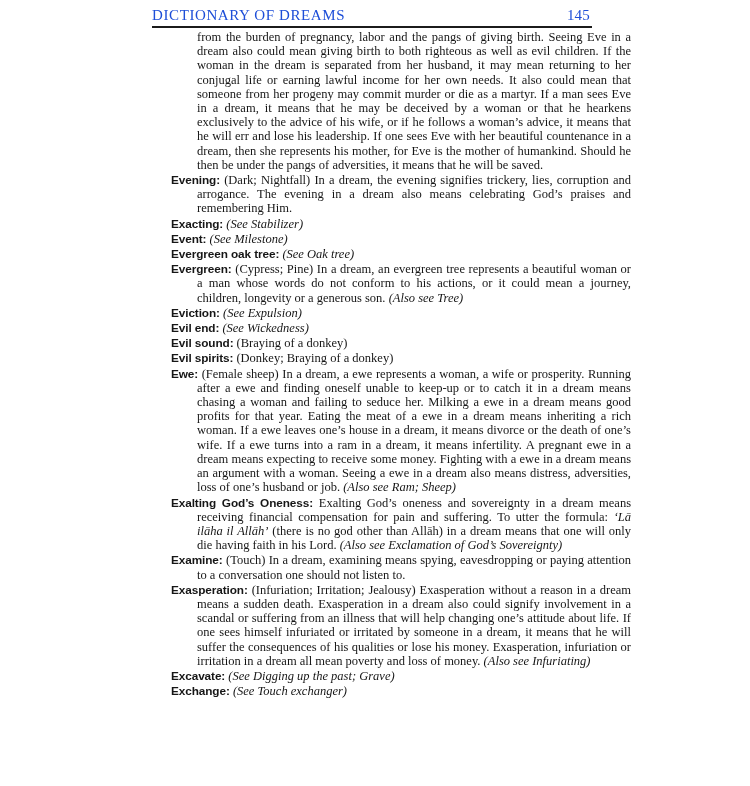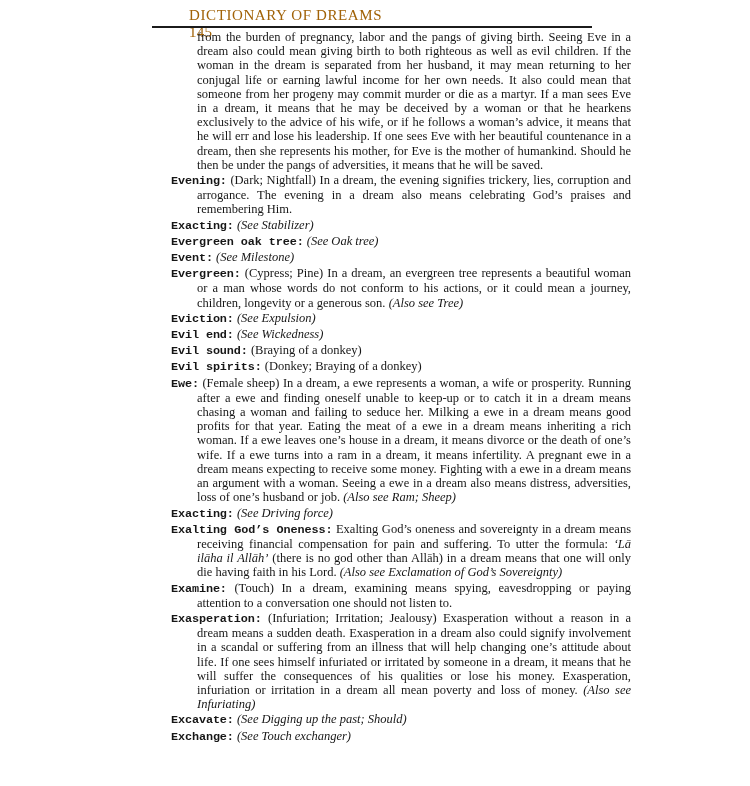--- a/index.html
+++ b/index.html
@@ -19,22 +19,21 @@
     position: absolute;
     left: 152px;
     top: 7px;
     width: 438px;
     display: flex;
     justify-content: space-between;
     align-items: baseline;
     font-family: "Liberation Serif", serif;
     font-size: 15px;
     letter-spacing: 0.6px;
-    color: #a16207;
-    flex-direction: column;
+    color: #1d4ed8;
   }
   .running-header .pageno {
     letter-spacing: 0.2px;
     margin-left: 37px;
   }
   .header-rule {
     position: absolute;
     left: 152px;
     top: 26px;
     width: 440px;
@@ -56,21 +55,21 @@
   .cont-para {
     margin: 0 0 1px 0;
     padding-left: 26px;
   }
   .entry {
     margin: 0 0 1px 0;
     padding-left: 26px;
     text-indent: -26px;
   }
   .term {
-    font-family: Liberation Mono, monospace;
+    font-family: Liberation Sans, sans-serif;
     font-weight: bold;
     font-size: 11.8px;
     letter-spacing: -0.1px;
   }
   .entry i {
     font-family: Liberation Serif, serif;
   }
 </style>
 </head>
 <body>
@@ -79,29 +78,28 @@
   <div class="running-header">
     <span class="title">DICTIONARY OF DREAMS</span>
     <span class="pageno">145</span>
   </div>
   <div class="header-rule"></div>
   <div class="page-body">
     <p class="cont-para">from the burden of pregnancy, labor and the pangs of giving birth. Seeing Eve in a dream also could mean giving birth to both righteous as well as evil children. If the woman in the dream is separated from her husband, it may mean returning to her conjugal life or earning lawful income for her own needs. It also could mean that someone from her progeny may commit murder or die as a martyr. If a man sees Eve in a dream, it means that he may be deceived by a woman or that he hearkens exclusively to the advice of his wife, or if he follows a woman’s advice, it means that he will err and lose his leadership. If one sees Eve with her beautiful countenance in a dream, then she represents his mother, for Eve is the mother of humankind. Should he then be under the pangs of adversities, it means that he will be saved.</p>
     <div id="entries">
         <p class="entry"><span class="term">Evening:</span> <span>(Dark; Nightfall) In a dream, the evening signifies trickery, lies, corruption and arrogance. The evening in a dream also means celebrating God’s praises and remembering Him.</span></p>
         <p class="entry"><span class="term">Exacting:</span> <i>(See Stabilizer)</i></p>
+        <p class="entry"><span class="term">Event:</span> <i>(See Milestone)</i></p>
         <p class="entry"><span class="term">Evergreen oak tree:</span> <i>(See Oak tree)</i></p>
-        <p class="entry"><span class="term">Event:</span> <i>(See Milestone)</i></p>
         <p class="entry"><span class="term">Evergreen:</span> <span>(Cypress; Pine) In a dream, an evergreen tree represents a beautiful woman or a man whose words do not conform to his actions, or it could mean a journey, children, longevity or a generous son. </span><i>(Also see Tree)</i></p>
         <p class="entry"><span class="term">Eviction:</span> <i>(See Expulsion)</i></p>
         <p class="entry"><span class="term">Evil end:</span> <i>(See Wickedness)</i></p>
         <p class="entry"><span class="term">Evil sound:</span> <span>(Braying of a donkey)</span></p>
         <p class="entry"><span class="term">Evil spirits:</span> <span>(Donkey; Braying of a donkey)</span></p>
         <p class="entry"><span class="term">Ewe:</span> <span>(Female sheep) In a dream, a ewe represents a woman, a wife or prosperity. Running after a ewe and finding oneself unable to keep-up or to catch it in a dream means chasing a woman and failing to seduce her. Milking a ewe in a dream means good profits for that year. Eating the meat of a ewe in a dream means inheriting a rich woman. If a ewe leaves one’s house in a dream, it means divorce or the death of one’s wife. If a ewe turns into a ram in a dream, it means infertility. A pregnant ewe in a dream means expecting to receive some money. Fighting with a ewe in a dream means an argument with a woman. Seeing a ewe in a dream also means distress, adversities, loss of one’s husband or job. </span><i>(Also see Ram; Sheep)</i></p>
-        <p class="entry"><span class="term">Exacting:</span> <i>(See Driving force)</i></p>
         <p class="entry"><span class="term">Exalting God’s Oneness:</span> <span>Exalting God’s oneness and sovereignty in a dream means receiving financial compensation for pain and suffering. To utter the formula: </span><i>‘Lā ilāha il Allāh’</i><span> (there is no god other than Allāh) in a dream means that one will only die having faith in his Lord. </span><i>(Also see Exclamation of God’s Sovereignty)</i></p>
         <p class="entry"><span class="term">Examine:</span> <span>(Touch) In a dream, examining means spying, eavesdropping or paying attention to a conversation one should not listen to.</span></p>
         <p class="entry"><span class="term">Exasperation:</span> <span>(Infuriation; Irritation; Jealousy) Exasperation without a reason in a dream means a sudden death. Exasperation in a dream also could signify involvement in a scandal or suffering from an illness that will help changing one’s attitude about life. If one sees himself infuriated or irritated by someone in a dream, it means that he will suffer the consequences of his qualities or lose his money. Exasperation, infuriation or irritation in a dream all mean poverty and loss of money. </span><i>(Also see Infuriating)</i></p>
-        <p class="entry"><span class="term">Excavate:</span> <i>(See Digging up the past; Should)</i></p>
+        <p class="entry"><span class="term">Excavate:</span> <i>(See Digging up the past; Grave)</i></p>
         <p class="entry"><span class="term">Exchange:</span> <i>(See Touch exchanger)</i></p>
       </div>
   </div>
 </div>
 
 </body></html>

